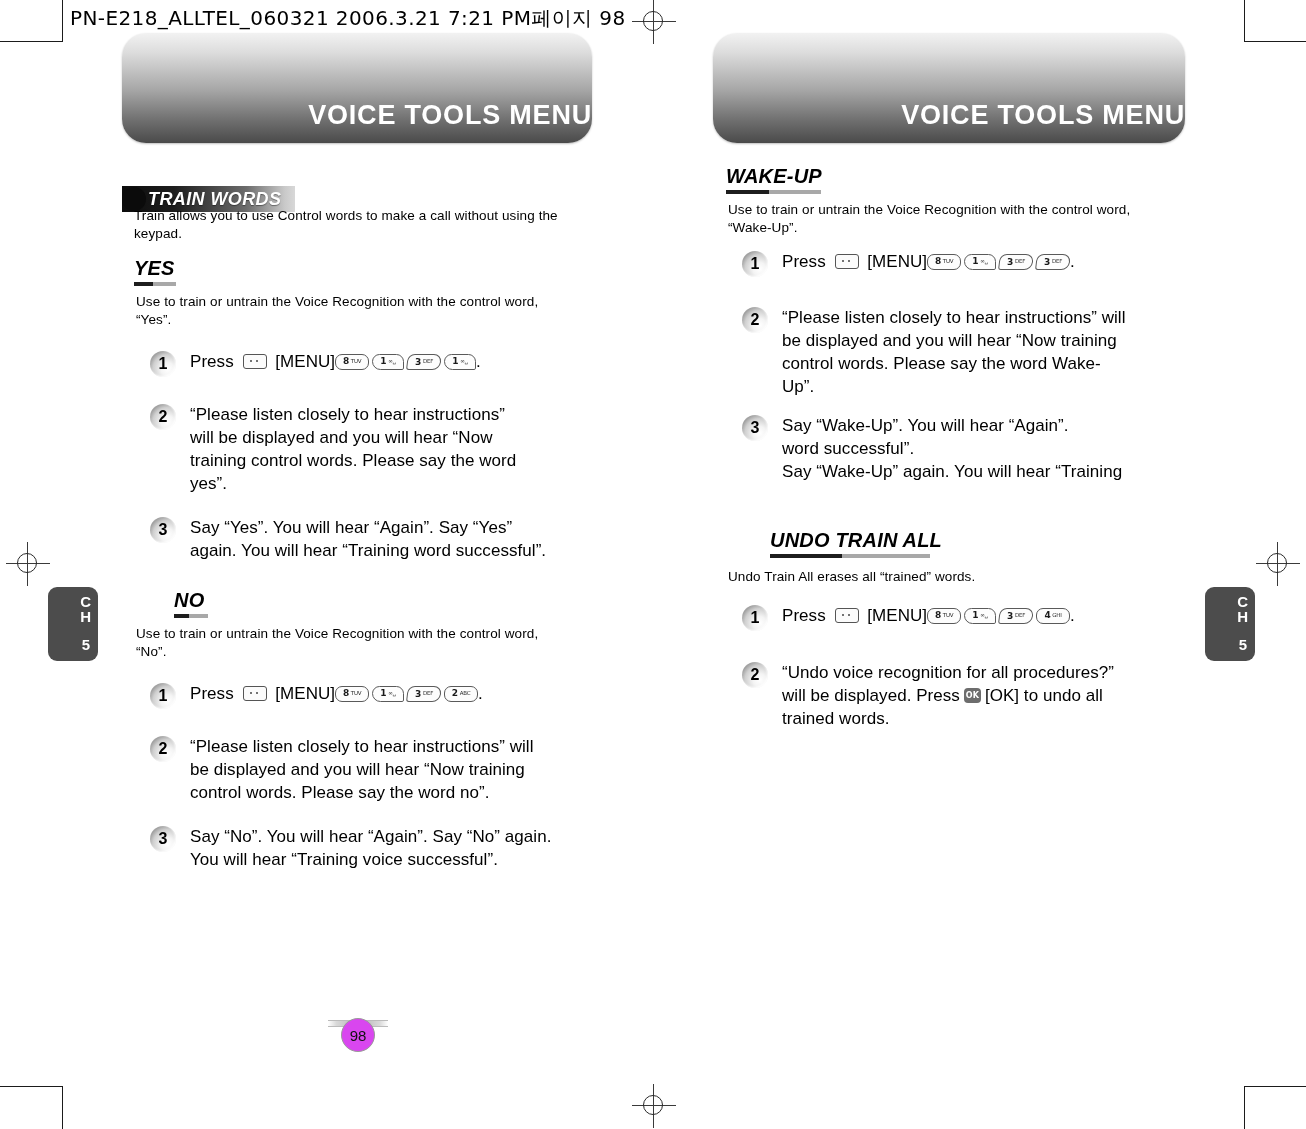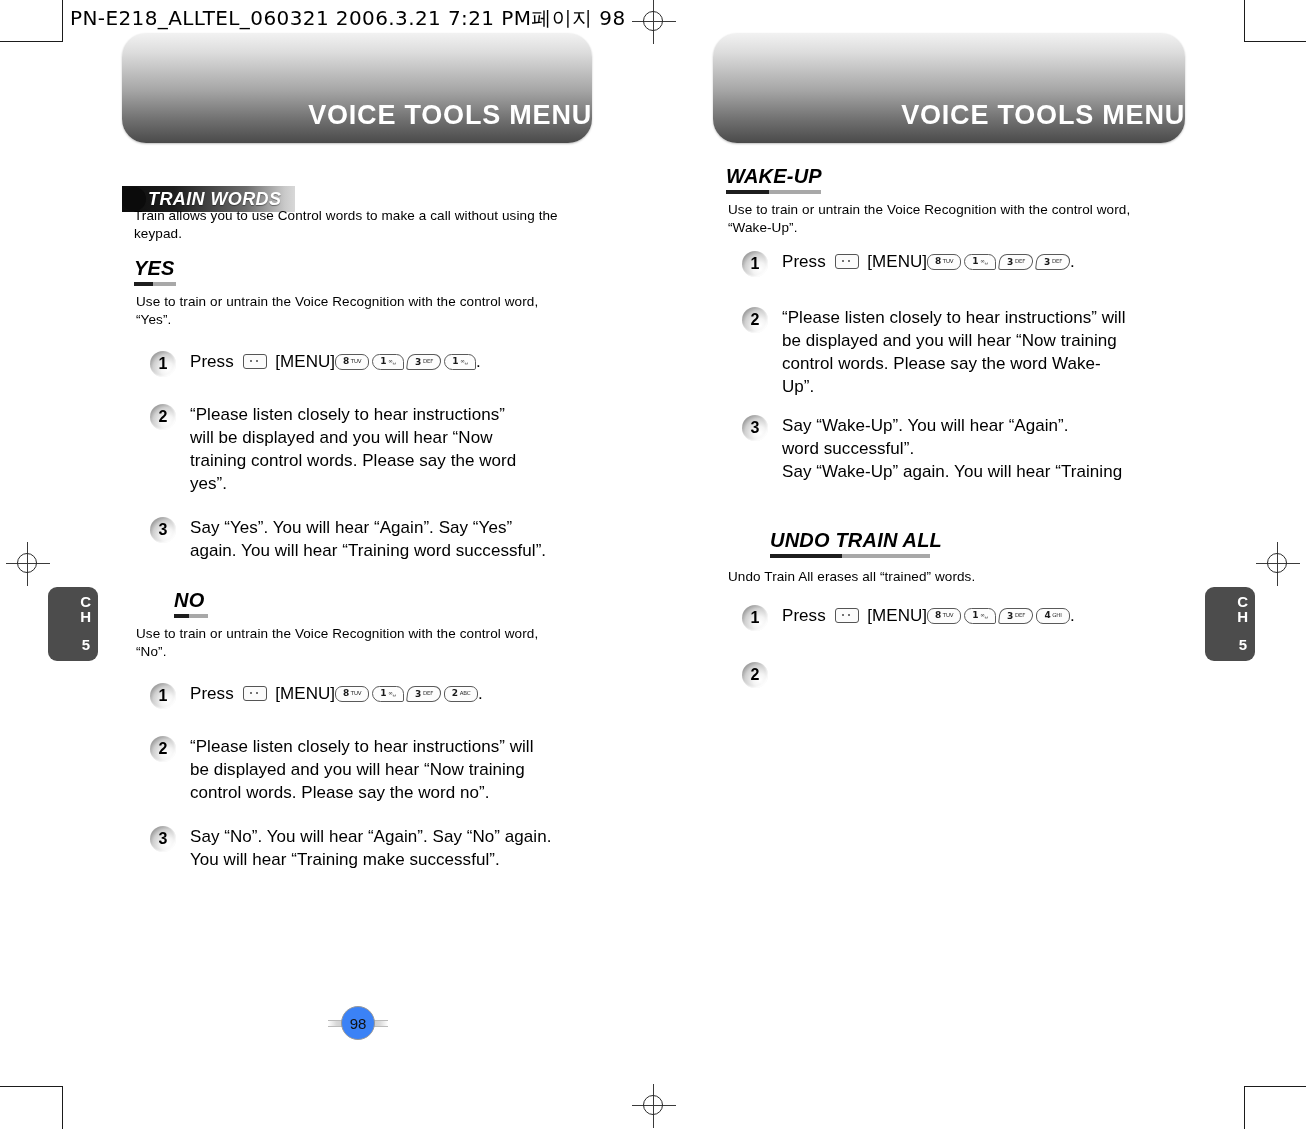--- a/index.html
+++ b/index.html
@@ -224,23 +224,23 @@
 
   
   .pnum { position: absolute; width: 60px; height: 34px; }
   .pnum .wing {
     position: absolute; top: 14px; width: 60px; height: 7px;
     background: linear-gradient(to right, #ffffff 0%, #d9d9d9 14%, #bdbdbd 40%, #bdbdbd 60%, #d9d9d9 86%, #ffffff 100%);
     border-top: 1px solid #bbb; border-bottom: 1px solid #bbb;
     box-sizing: border-box;
   }
   .pnum .circ {
-    position: absolute; left: 13px; top: 0;
+    position: absolute; left: 13px; top: 12px;
     width: 34px; height: 34px; border-radius: 50%;
-    background: #3b82f6;
+    background: #d946ef;
     border: 1.5px solid #9a9a9a;
     box-sizing: border-box;
     display: flex; align-items: center; justify-content: center;
     font-size: 15px;
     color: #111;
   }
 </style>
 </head>
 <body>
 
@@ -393,21 +393,21 @@
       <div>control words.  Please say the word no”.</div>
     </div>
       </div>
   </div>
 
   <div class="step" style="left:150px; top:825px; width:480px;">
     <div class="bullet">3</div>
     <div class="step-body">
         <div class="lines">
       <div>Say “No”. You will hear “Again”. Say “No” again.</div>
-      <div>You will hear “Training make successful”.</div>
+      <div>You will hear “Training voice successful”.</div>
     </div>
       </div>
   </div>
 
   <div class="chtab" style="left:48px; top:587px;">
     <div class="ch"><span><div>C</div><div>H</div></span></div>
     <div class="num">5</div>
   </div>
 
   <div class="pnum" style="left:328px; top:1006px;">
@@ -509,20 +509,27 @@
         <span class="knum k-rect">
             <span class="digit">4</span>
             <span class="letters">GHI</span>
           </span>
       </span><span>.</span>
     </div>
   </div>
 
   <div class="step" style="left:89px; top:661px; width:470px;">
     <div class="bullet">2</div>
+    <div class="step-body">
+      <div style="white-space:nowrap;">“Undo voice recognition for all procedures?”</div>
+      <div style="white-space:nowrap;">
+        <span>will be displayed. Press</span><span class="kok">OK</span><span>[OK] to undo all</span>
+      </div>
+      <div style="white-space:nowrap;">trained words.</div>
+    </div>
   </div>
 
   <div class="chtab" style="left:552px; top:587px;">
     <div class="ch"><span><div>C</div><div>H</div></span></div>
     <div class="num">5</div>
   </div>
 
 </div>
 
 </body></html>

